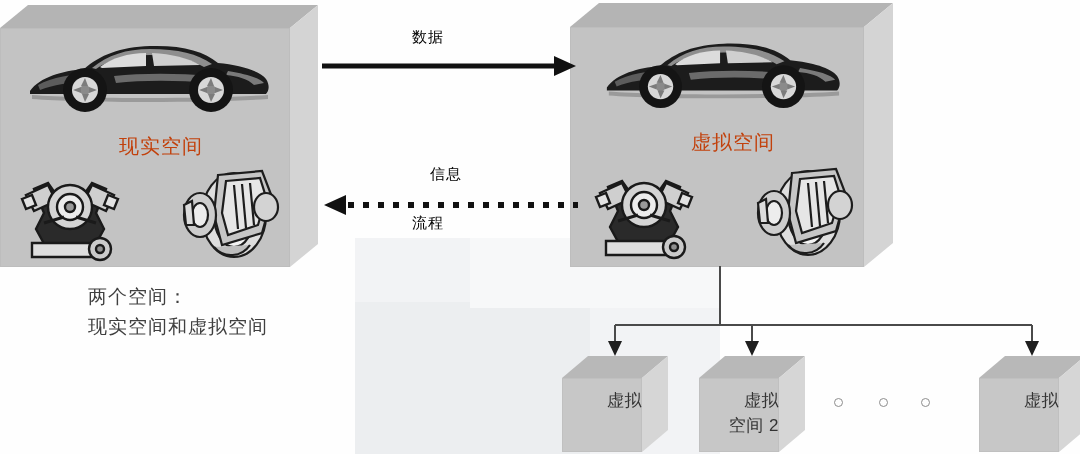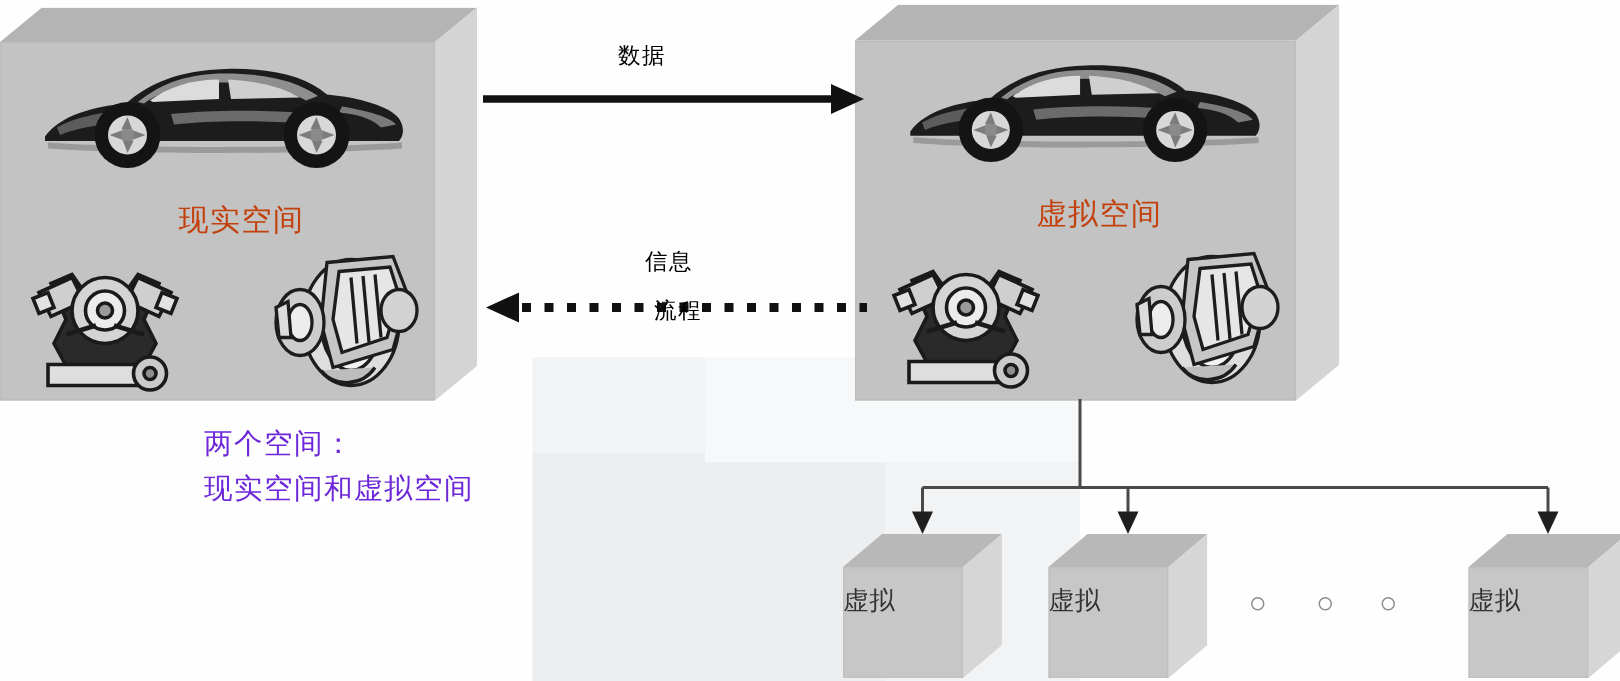--- a/index.html
+++ b/index.html
@@ -61,26 +61,25 @@
     position: absolute;
     color: #000000;
     font-size: 15px;
     letter-spacing: 1px;
     white-space: nowrap;
   }
 
   
   .caption {
     position: absolute;
-    color: #6d28d9;
+    color: #404040;
     font-size: 19px;
     line-height: 30px;
     letter-spacing: 1px;
     white-space: nowrap;
-    margin-left: 48px;
   }
 
   
   .cube { position: absolute; }
   .cube .c-front {
     position: absolute;
     left: 0; bottom: 0;
     background: #c7c7c7;
     border: 1px solid #c0c0c0;
     box-sizing: border-box;
@@ -93,21 +92,21 @@
   .cube .c-side {
     position: absolute;
     top: 0; right: 0;
     background: #d6d6d6;
   }
   .cube-label {
     position: absolute;
     color: #333333;
     font-size: 17px;
     line-height: 25px;
-    text-align: left;
+    text-align: right;
     white-space: nowrap;
     letter-spacing: 0.5px;
   }
 
   
   .dot {
     position: absolute;
     width: 9px; height: 9px;
     border: 1.6px solid #8d8d8d;
     border-radius: 50%;
@@ -255,21 +254,21 @@
     <line x1="0" y1="14" x2="232" y2="14" stroke="#111111" stroke-width="5"></line>
     <path d="M232 4 L254 14 L232 24 Z" fill="#111111"></path>
   </svg>
   <div class="flow-label" style="left:412px; top:28px;">数据</div>
 
   <svg class="flow-arrow" style="left:320px; top:192px;" width="258" height="26" viewBox="0 0 258 26">
     <path d="M26 3 L4 13 L26 23 Z" fill="#111111"></path>
     <line x1="28" y1="13" x2="258" y2="13" stroke="#111111" stroke-width="6" stroke-dasharray="6 9" stroke-linecap="butt"></line>
   </svg>
   <div class="flow-label" style="left:430px; top:165px;">信息</div>
-  <div class="flow-label" style="left:412px; top:198px;margin-left:24px;">流程</div>
+  <div class="flow-label" style="left:412px; top:214px;">流程</div>
 
   <div class="caption" style="left:88px; top:282px;">
     <div>两个空间：</div>
     <div>现实空间和虚拟空间</div>
   </div>
 
   <svg class="tree" width="1080" height="454" viewBox="0 0 1080 454">
     <g stroke="#4a4a4a" stroke-width="2" fill="none">
 
       <line x1="720" y1="266" x2="720" y2="325"></line>
@@ -295,20 +294,21 @@
       <div>虚拟</div>
     </div>
   </div>
 
   <div class="cube" style="left:699px; top:356px; width:106px; height:96px;">
     <div class="c-top" style="width:106px; height:96px; clip-path: polygon(0px 22px, 26px 0px, 106px 0px, 80px 22px);"></div>
     <div class="c-side" style="width:106px; height:96px; clip-path: polygon(80px 22px, 106px 0px, 106px 74px, 80px 96px);"></div>
     <div class="c-front" style="width:80px; height:74px;"></div>
     <div class="cube-label" style="left:0px; top:32px; width:80px;">
       <div>虚拟</div>
+      <div>空间 2</div>
     </div>
   </div>
 
   <div class="cube" style="left:979px; top:356px; width:106px; height:96px;">
     <div class="c-top" style="width:106px; height:96px; clip-path: polygon(0px 22px, 26px 0px, 106px 0px, 80px 22px);"></div>
     <div class="c-side" style="width:106px; height:96px; clip-path: polygon(80px 22px, 106px 0px, 106px 74px, 80px 96px);"></div>
     <div class="c-front" style="width:80px; height:74px;"></div>
     <div class="cube-label" style="left:0px; top:32px; width:80px;">
       <div>虚拟</div>
     </div>

